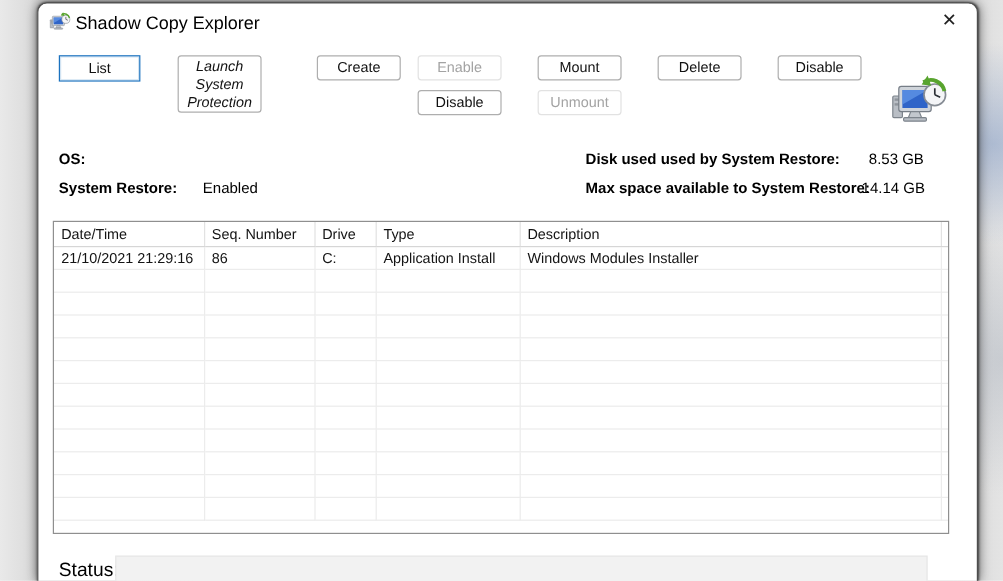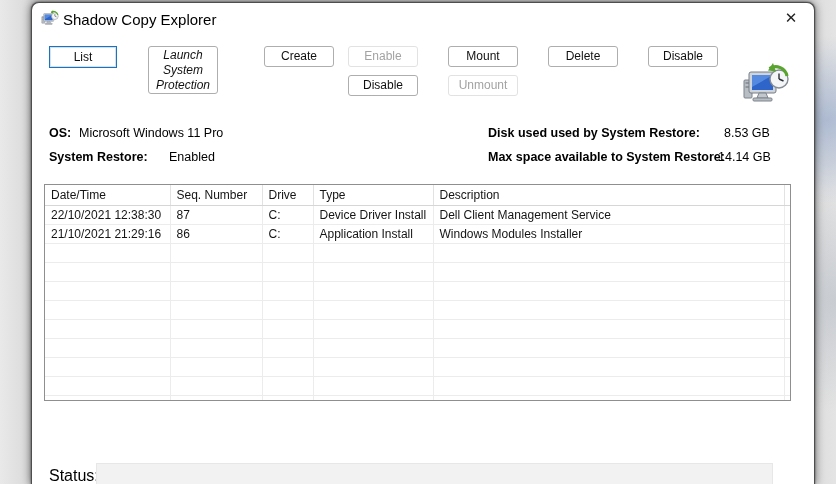--- a/index.html
+++ b/index.html
@@ -47,21 +47,21 @@
   .info-value{position:absolute;font-size:12.5px;color:#000;white-space:nowrap;}
   .os-label{left:17px;top:123px;}
   .os-value{left:47px;top:123px;}
   .sr-label{left:17px;top:147px;}
   .sr-value{left:137px;top:147px;}
   .disk-label{left:456px;top:123px;}
   .disk-value{left:692px;top:123px;}
   .max-label{left:456px;top:147px;}
   .max-value{left:686px;top:147px;}
   .grid-wrap{
-    position:absolute;left:12px;top:181px;width:747px;height:217px;
+    position:absolute;left:12px;top:181px;width:747px;height:261px;
     border:1px solid #8f8f8f;overflow:hidden;background:#fff;box-sizing:border-box;
   }
   table.grid{border-collapse:collapse;table-layout:fixed;width:745px;font-size:12px;color:#141414;}
   table.grid col.c0{width:125px;} table.grid col.c1{width:92px;}
   table.grid col.c2{width:51px;}  table.grid col.c3{width:120px;}
   table.grid col.c4{width:351px;} table.grid col.c5{width:6px;}
   table.grid th{
     height:20px;font-weight:normal;text-align:left;padding:0 0 0 6px;
     border-right:1px solid #e2e2e2;border-bottom:1px solid #d6d6d6;
     white-space:nowrap;overflow:hidden;
@@ -119,21 +119,20 @@
   <button class="btn btn-mount">Mount</button>
   <button class="btn btn-unmount disabled">Unmount</button>
   <button class="btn btn-delete">Delete</button>
   <button class="btn btn-restore">Disable</button>
 
   <svg class="big-icon">
       <use href="#restore-icon"></use>
     </svg>
 
   <span class="info-label os-label">OS:</span>
-  <span class="info-value os-value">Microsoft Windows 11 Pro</span>
   <span class="info-label sr-label">System Restore:</span>
   <span class="info-value sr-value">Enabled</span>
   <span class="info-label disk-label">Disk used used by System Restore:</span>
   <span class="info-value disk-value">8.53 GB</span>
   <span class="info-label max-label">Max space available to System Restore:</span>
   <span class="info-value max-value">14.14 GB</span>
 
   <div class="grid-wrap">
     <table class="grid">
       <colgroup>
@@ -149,28 +148,20 @@
             <th>Date/Time</th>
             <th>Seq. Number</th>
             <th>Drive</th>
             <th>Type</th>
             <th>Description</th>
             <th></th>
           </tr>
       </thead>
       <tbody>
           <tr>
-            <td>22/10/2021 12:38:30</td>
-            <td>87</td>
-            <td>C:</td>
-            <td>Device Driver Install</td>
-            <td>Dell Client Management Service</td>
-            <td></td>
-          </tr>
-          <tr>
             <td>21/10/2021 21:29:16</td>
             <td>86</td>
             <td>C:</td>
             <td>Application Install</td>
             <td>Windows Modules Installer</td>
             <td></td>
           </tr>
           <tr>
             <td></td>
             <td></td>

